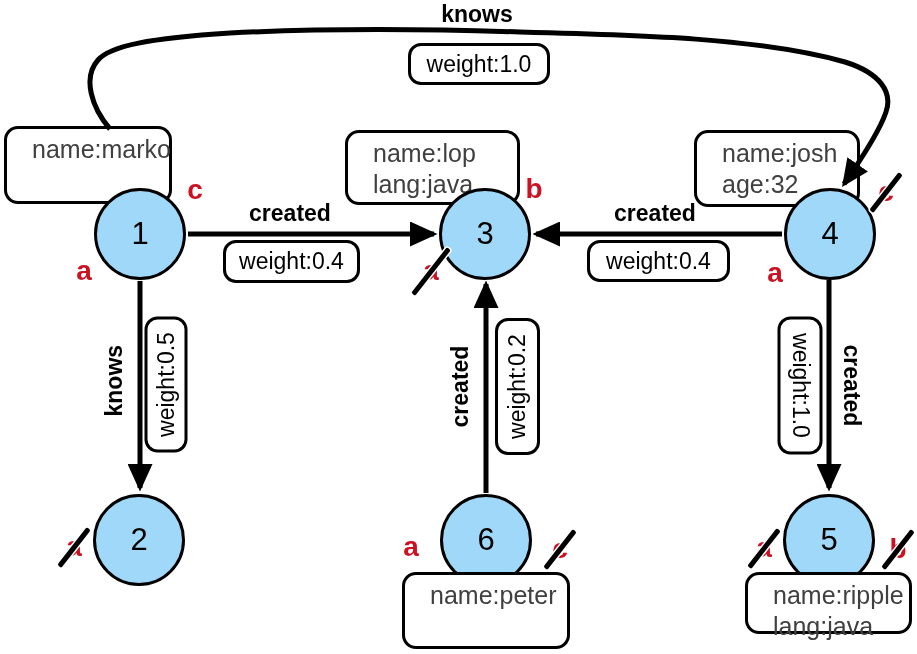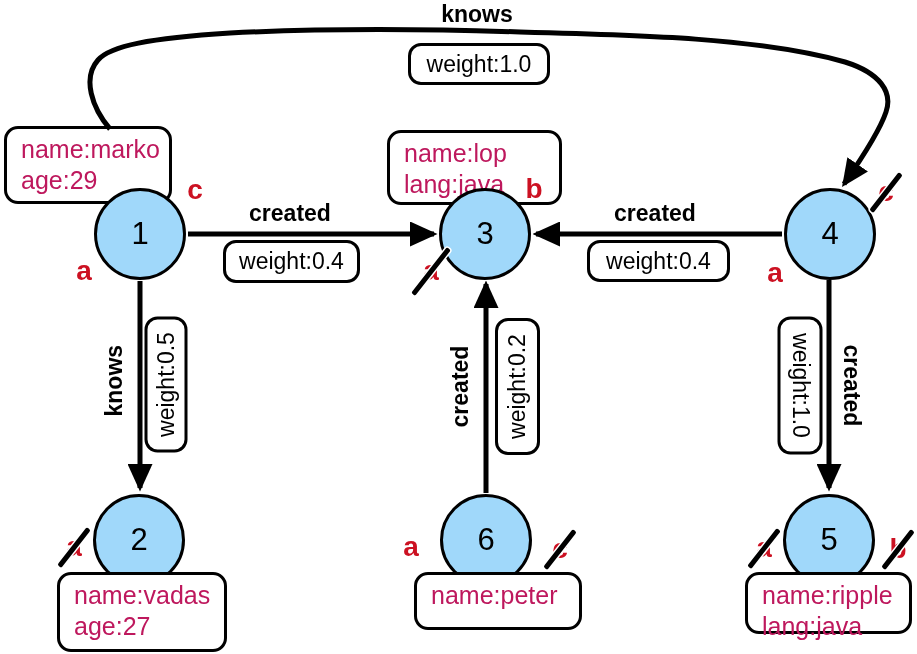--- a/index.html
+++ b/index.html
@@ -6,21 +6,21 @@
   .canvas {
     position:relative; width:917px; height:654px; background:#fff;
     font-family:"Liberation Sans", sans-serif; overflow:hidden;
   }
   svg.edges { position:absolute; left:0; top:0; z-index:4; pointer-events:none; }
 
   
   .vbox {
     position:absolute; box-sizing:border-box; background:#fff;
     border:3px solid #000; border-radius:14px;
-    padding:5px 0 0 14px; font-size:25px; line-height:31px; color:#be185d;
+    padding:5px 0 0 25px; font-size:25px; line-height:31px; color:#404040;
     z-index:1;
   }
   .vbox.bottom { z-index:3; }
 
   
   .circle {
     position:absolute; box-sizing:border-box; width:92px; height:92px;
     border-radius:50%; background:#A0D8FA; border:3px solid #000;
     display:flex; align-items:center; justify-content:center;
     font-size:31px; color:#000; z-index:2;
@@ -60,32 +60,31 @@
   }
   .strike.long { width:58px; margin-left:-29px; }
 </style>
 </head>
 <body>
 
 <div class="canvas">
 
   <div class="vbox" style="left:4px;top:126px;width:168px;height:78px;">
     <div>name:marko</div>
-    <div>age:29</div>
   </div>
-  <div class="vbox" style="left:345px;top:130px;width:175px;height:75px;margin-left:42px;">
+  <div class="vbox" style="left:345px;top:130px;width:175px;height:75px;">
     <div>name:lop</div>
     <div>lang:java</div>
   </div>
+  <div class="vbox" style="left:694px;top:130px;width:166px;height:77px;">
+    <div>name:josh</div>
+    <div>age:32</div>
+  </div>
 
-  <div class="vbox bottom" style="left:57px;top:572px;width:170px;height:80px;">
-    <div>name:vadas</div>
-    <div>age:27</div>
-  </div>
-  <div class="vbox bottom" style="left:402px;top:572px;width:168px;height:58px;margin-left:12px;">
+  <div class="vbox bottom" style="left:402px;top:572px;width:168px;height:77px;">
     <div>name:peter</div>
   </div>
   <div class="vbox bottom" style="left:745px;top:572px;width:167px;height:62px;">
     <div>name:ripple</div>
     <div>lang:java</div>
   </div>
 
   <div class="circle" style="left:94px;top:188px;">
     <span>1</span>
     </div>

